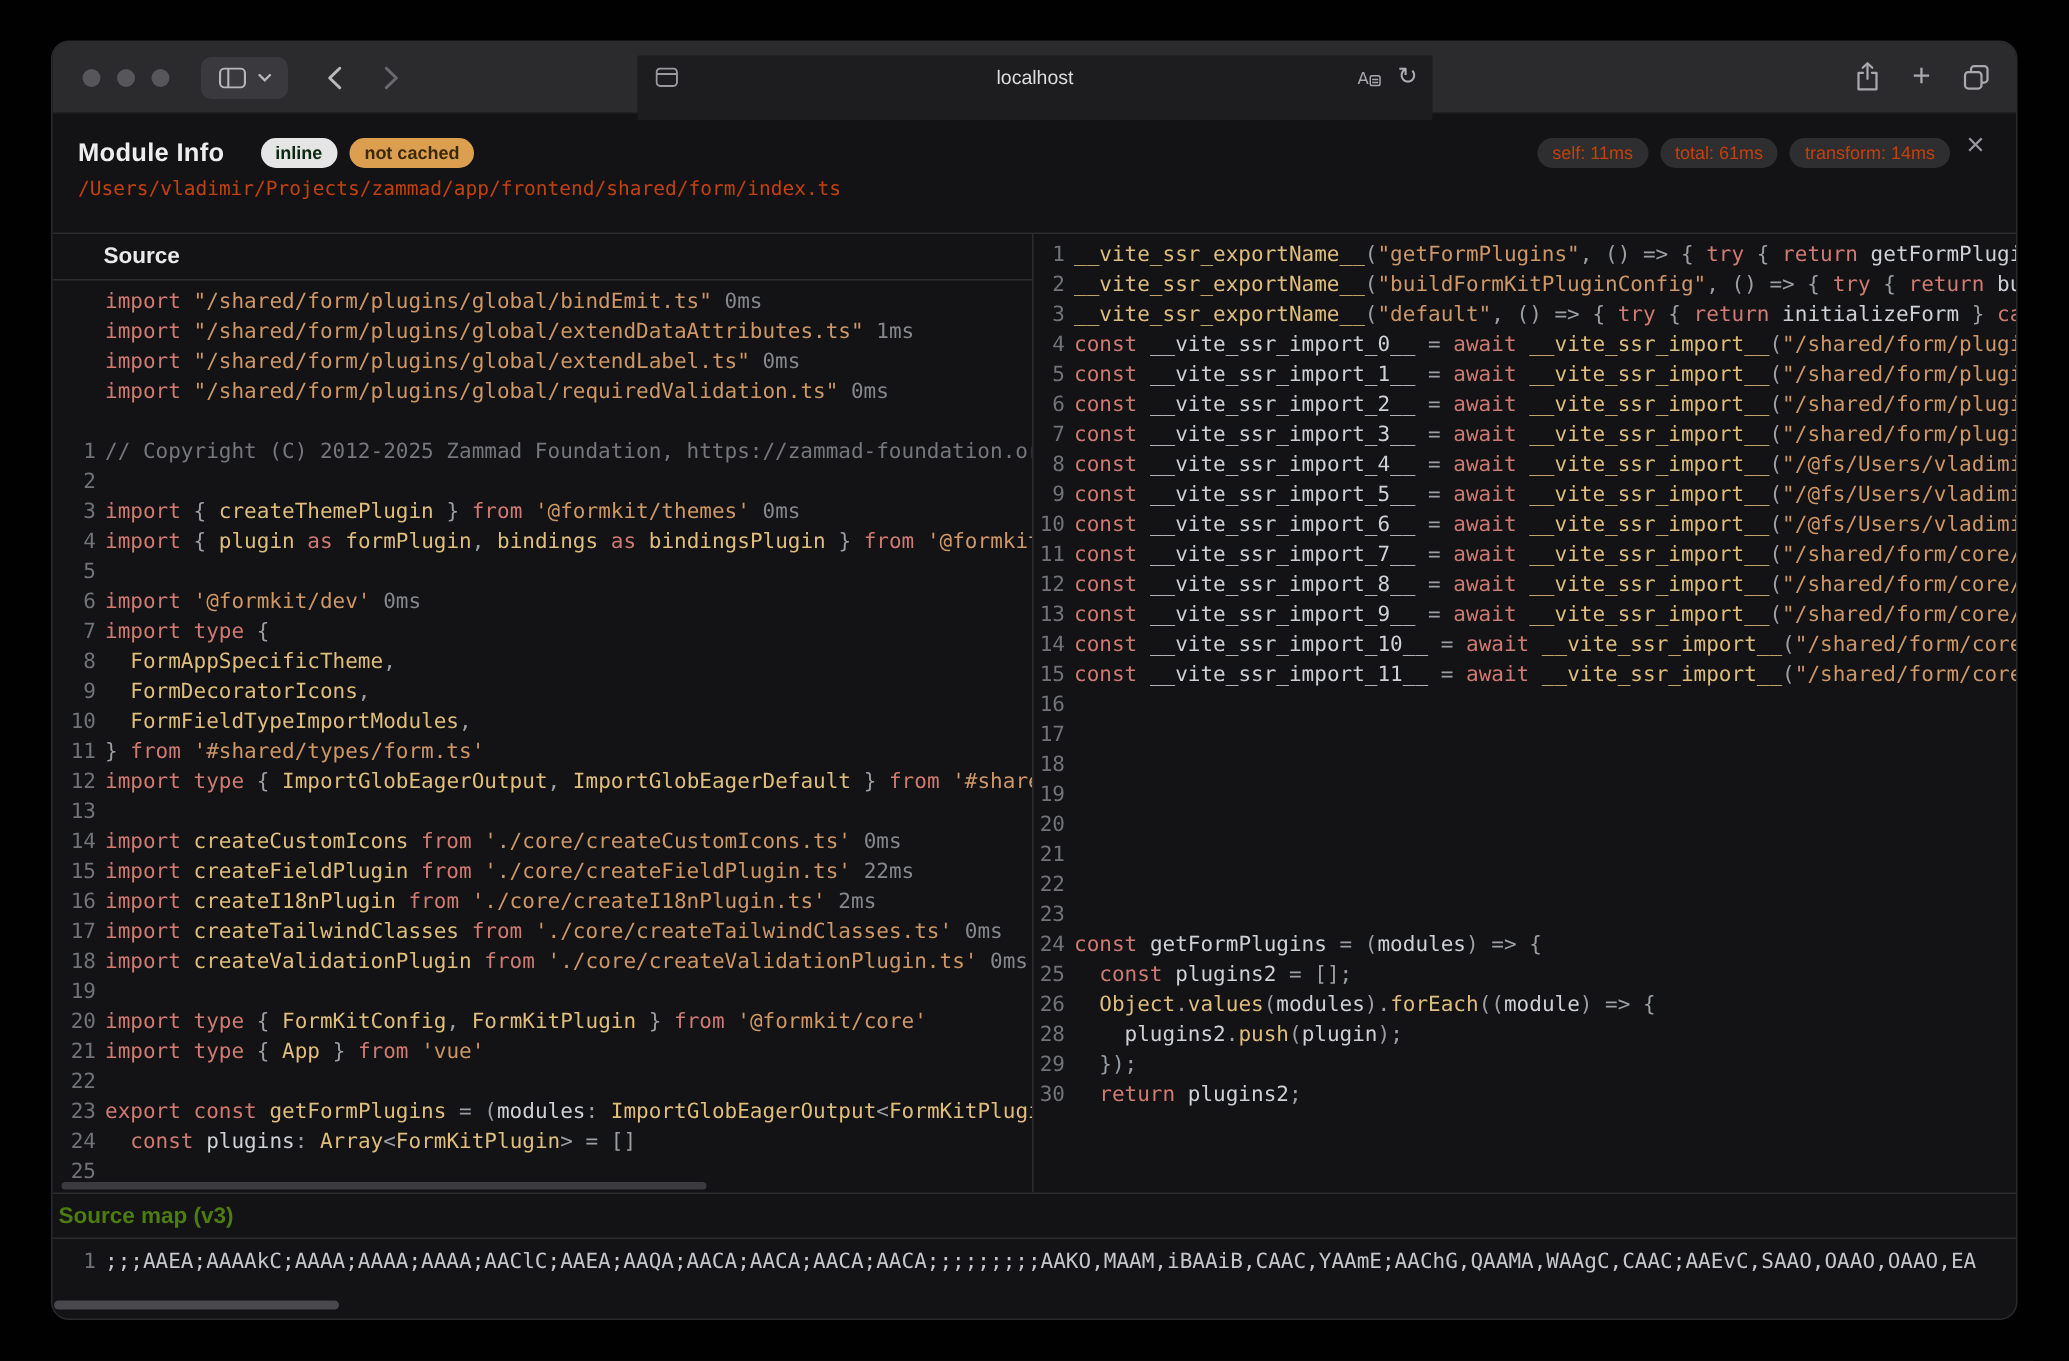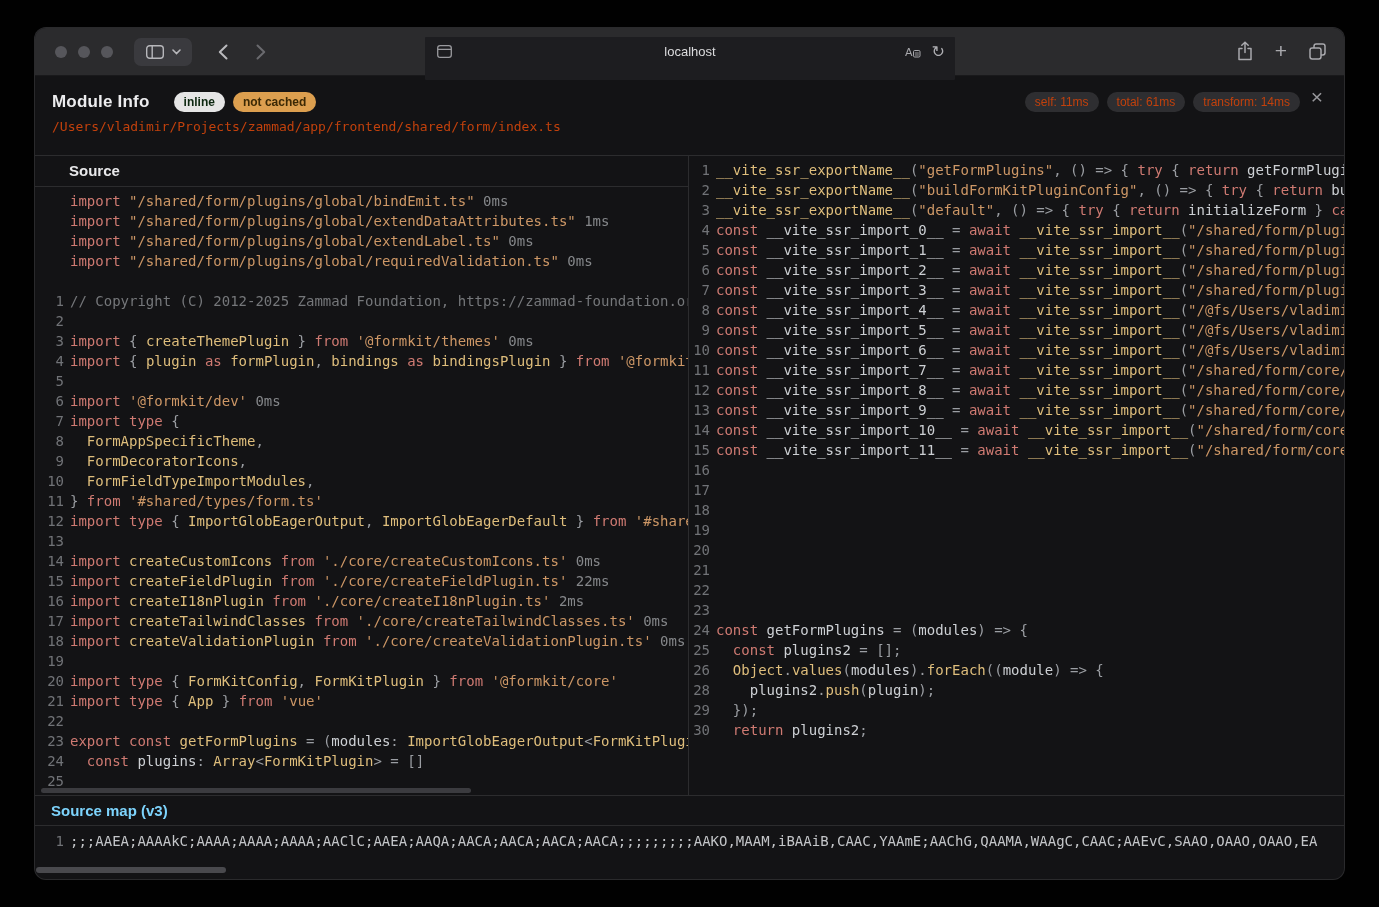--- a/index.html
+++ b/index.html
@@ -58,22 +58,22 @@
   .tk-s { color:#cd9766; }  
   .tk-f { color:#dfbe7c; }  
   .tk-v { color:#cdd0d4; }  
   .tk-p { color:#9b9ea3; }  
   .tk-c { color:#75777a; }  
   .tk-g { color:#85878a; }  
   .src-hscroll { position:absolute; left:6px; bottom:2px; width:430px; height:5px; border-radius:3px; background:#3b3b3f; }
 
   
   .sourcemap { position:relative; flex:1; }
-  .sm-header { height:30px; line-height:30px; padding-left:16px; font-weight:700; font-size:15px;
-               color:#7dd3fc; border-bottom:1px solid #2c2c2e; }
+  .sm-header { height:30px; line-height:30px; padding-left:4px; font-weight:700; font-size:15px;
+               color:#4d7c0f; border-bottom:1px solid #2c2c2e; }
   .sm-line { display:flex; padding-top:5px; font-family:"DejaVu Sans Mono", monospace; font-size:14px;
              line-height:20px; white-space:pre; overflow:hidden; }
   .sm-line .ln { width:29px; flex:none; text-align:right; color:#717377; }
   .sm-text { flex:none; padding-left:6px; color:#c4c6c9; white-space:pre; }
   .sm-hscroll { position:absolute; left:1px; bottom:6px; width:190px; height:6px; border-radius:3px; background:#49494d; }
 
   svg { display:block; }
 </style>
 </head>
 <body>

